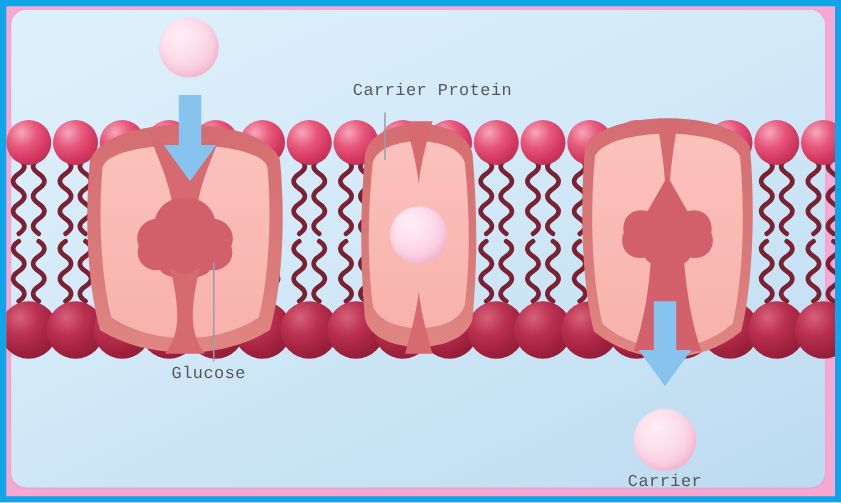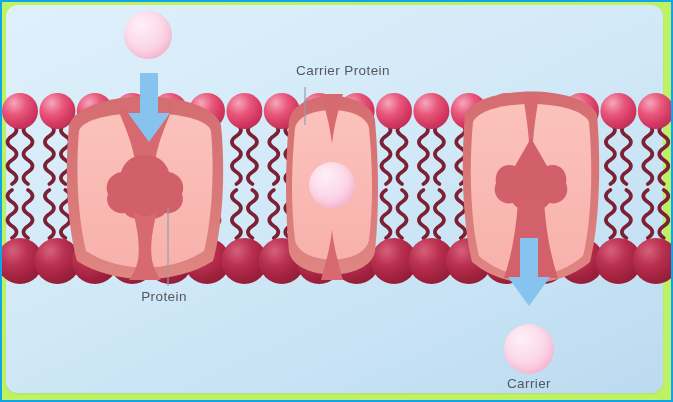--- a/index.html
+++ b/index.html
@@ -1,19 +1,19 @@
 <!DOCTYPE html>
 <html><head>
 <meta charset="utf-8">
 <style>
   html,body{margin:0;padding:0;background:#ffffff;}
   .frame{
-    position:relative;width:673px;height:402px;background:#bef264;
-    border:2px solid #0ea5e9;box-sizing:border-box;overflow:hidden;
-    font-family:Liberation Sans, sans-serif;
+    position:relative;width:673px;height:402px;background:#f9a8d4;
+    border:5px solid #0ea5e9;box-sizing:border-box;overflow:hidden;
+    font-family:Liberation Mono, monospace;
   }
   .canvas{
     position:absolute;left:4px;top:3px;right:8px;bottom:7px;
     border-radius:12px;
     background:linear-gradient(155deg,#def0fb 0%,#d4eaf8 40%,#c6e2f4 75%,#bcdaf0 100%);
     box-shadow:0 1px 2px rgba(160,170,180,.35);
   }
   svg.layer{position:absolute;left:0;top:0;overflow:visible;}
   .sphere{
     position:absolute;border-radius:50%;
@@ -197,15 +197,15 @@
     <polygon fill="#86c3ef" points="518,236 536,236 536,275 548,275 527,304 506,275 518,275"></polygon>
     <line x1="303" y1="85" x2="303" y2="123" stroke="#979ea4" stroke-width="1.2"></line>
     <line x1="166" y1="205" x2="166" y2="284" stroke="#979ea4" stroke-width="1.2"></line>
   </svg>
 
   <div class="sphere" style="left:122px;top:9px;width:48px;height:48px"></div>
   <div class="sphere" style="left:307px;top:160px;width:46px;height:46px"></div>
   <div class="sphere" style="left:502px;top:322px;width:50px;height:50px"></div>
 
   <div class="label" style="left:341px;top:61px">Carrier Protein</div>
-  <div class="label" style="left:162px;top:287px">Protein</div>
+  <div class="label" style="left:162px;top:287px">Glucose</div>
   <div class="label" style="left:527px;top:374px">Carrier</div>
 </div>
 
 </body></html>

